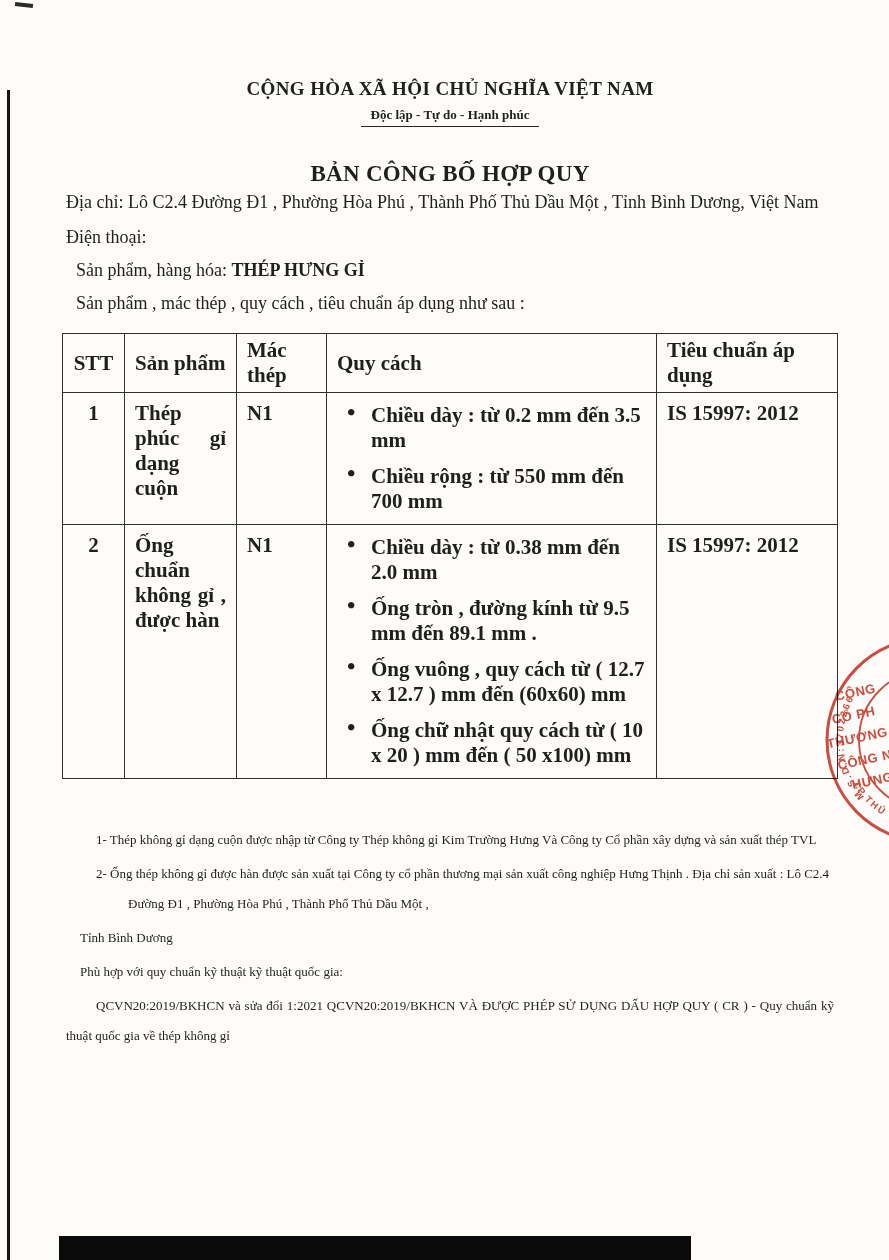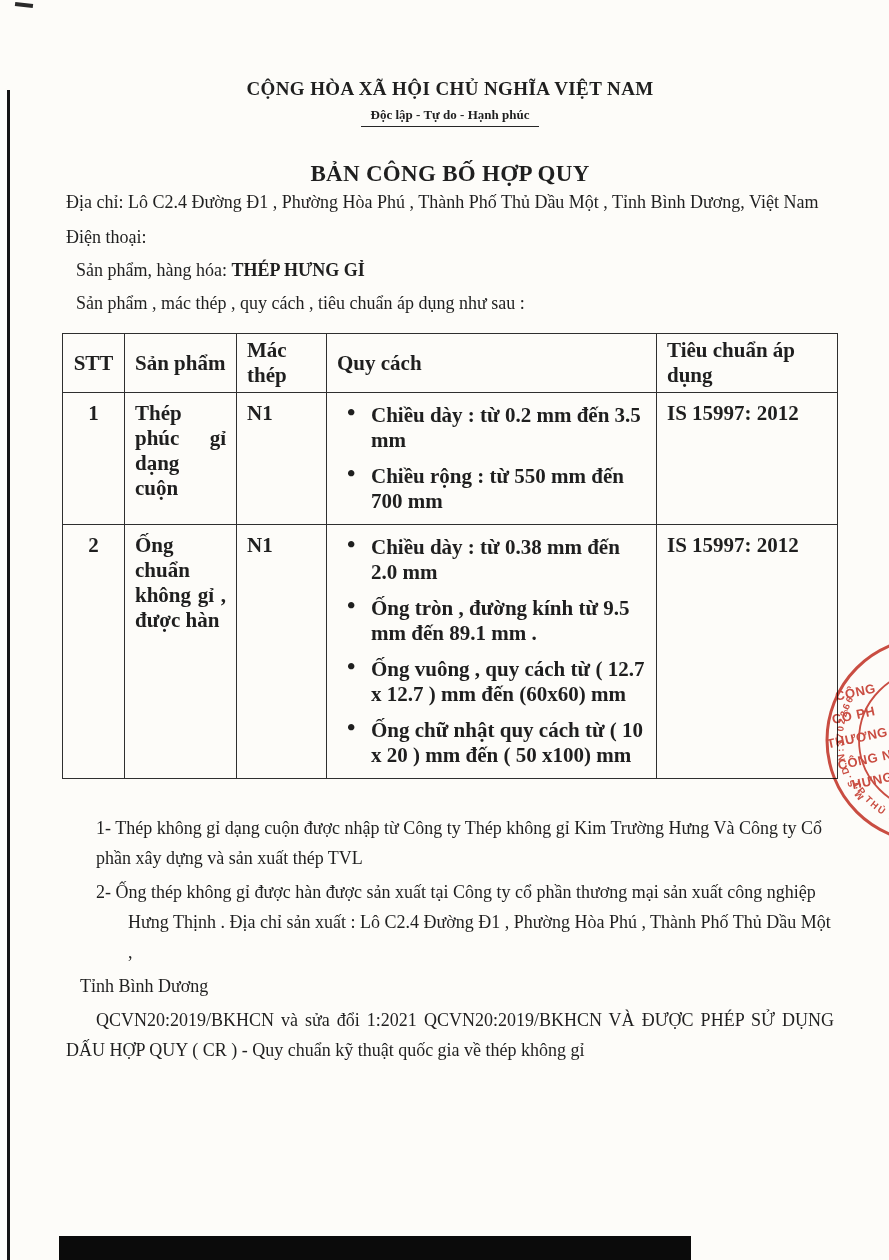--- a/index.html
+++ b/index.html
@@ -42,21 +42,21 @@
   .spec-table th { height:40px; vertical-align:middle; padding-top:4px; padding-bottom:4px; }
   .col-stt { width:62px; } .col-sp { width:112px; } .col-mt { width:90px; } .col-qc { width:330px; } .col-tc { width:181px; }
   td.stt, th.col-stt { text-align:center; }
   td.mac { text-align:left; }
   td.sp  { text-align:justify; }
   ul.qc { list-style:none; padding:2px 0 0 8px; }
   ul.qc li { position:relative; padding-left:26px; margin-bottom:11px; }
   ul.qc li:last-child { margin-bottom:2px; }
   ul.qc li::before { content:"•"; position:absolute; left:2px; top:-3px; font-size:24px; }
 
-  .notes { margin-top:34px; font-size:18px; line-height:30px; }
+  .notes { margin-top:46px; font-size:13px; line-height:30px; }
   .note1 { margin-left:30px; }
   .note2 { margin-left:30px; margin-top:4px; padding-left:32px; text-indent:-32px; }
   .note-plain { margin-left:14px; margin-top:4px; }
   .note-final { margin-top:4px; text-indent:30px; text-align:justify; }
 
   
   .stamp { position:absolute; right:0; top:615px; width:130px; height:250px; mix-blend-mode:multiply; opacity:0.9; }
   .stamp .ring { fill:none; stroke:#c63a2e; }
   .stamp text { fill:#c63a2e; font-family:"Liberation Sans","DejaVu Sans",sans-serif; }
   .stamp .arc-text { font-size:9.5px; font-weight:bold; letter-spacing:2px; }
@@ -129,20 +129,21 @@
           </td>
           <td class="std">IS 15997: 2012</td>
         </tr>
       </tbody>
     </table>
 
     <div class="notes">
       <p class="note1">1- Thép không gỉ dạng cuộn được nhập từ Công ty Thép không gỉ Kim Trường Hưng Và Công ty Cổ phần xây dựng và sản xuất thép TVL</p>
       <p class="note2">2- Ống thép không gỉ được hàn được sản xuất tại Công ty cổ phần thương mại sản xuất công nghiệp Hưng Thịnh . Địa chỉ sản xuất : Lô C2.4 Đường Đ1 , Phường Hòa Phú , Thành Phố Thủ Dầu Một ,</p>
       <p class="note-plain">Tỉnh Bình Dương</p>
+      <p class="note-plain">Phù hợp với quy chuẩn kỹ thuật kỹ thuật quốc gia:</p>
       <p class="note-final">QCVN20:2019/BKHCN và sửa đổi 1:2021 QCVN20:2019/BKHCN VÀ ĐƯỢC PHÉP SỬ DỤNG DẤU HỢP QUY ( CR ) -  Quy chuẩn kỹ thuật quốc gia về thép không gỉ</p>
     </div>
 
   </div>
 
   <svg class="stamp" viewBox="0 0 130 250" xmlns="http://www.w3.org/2000/svg" aria-hidden="true">
     <circle class="ring" cx="170" cy="125" r="102" stroke-width="3"></circle>
     <circle class="ring" cx="170" cy="125" r="70" stroke-width="1.8"></circle>
     <defs>
       <path id="arcLeft" d="M 109.2 185.8 A 86 86 0 0 1 120.7 54.6"></path>

